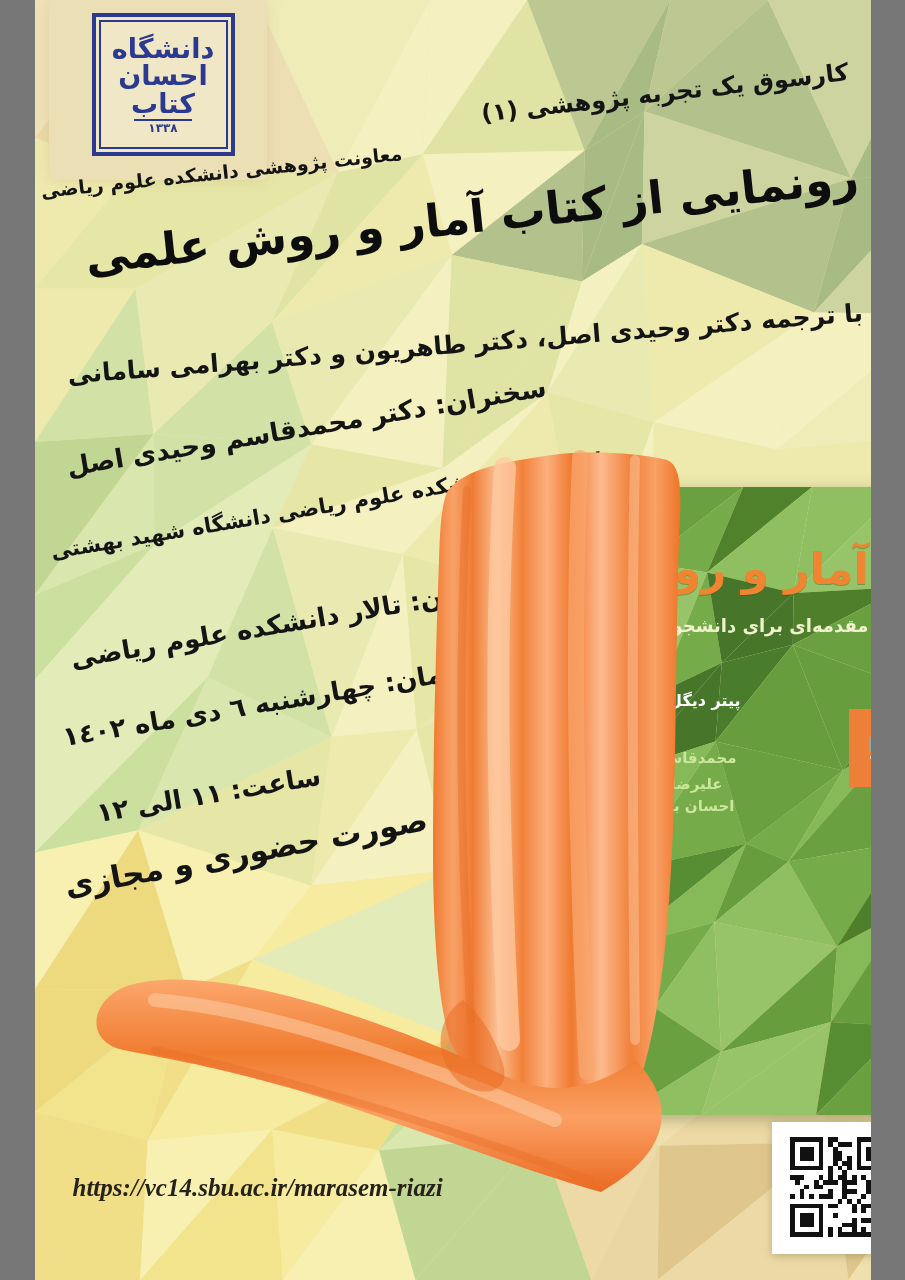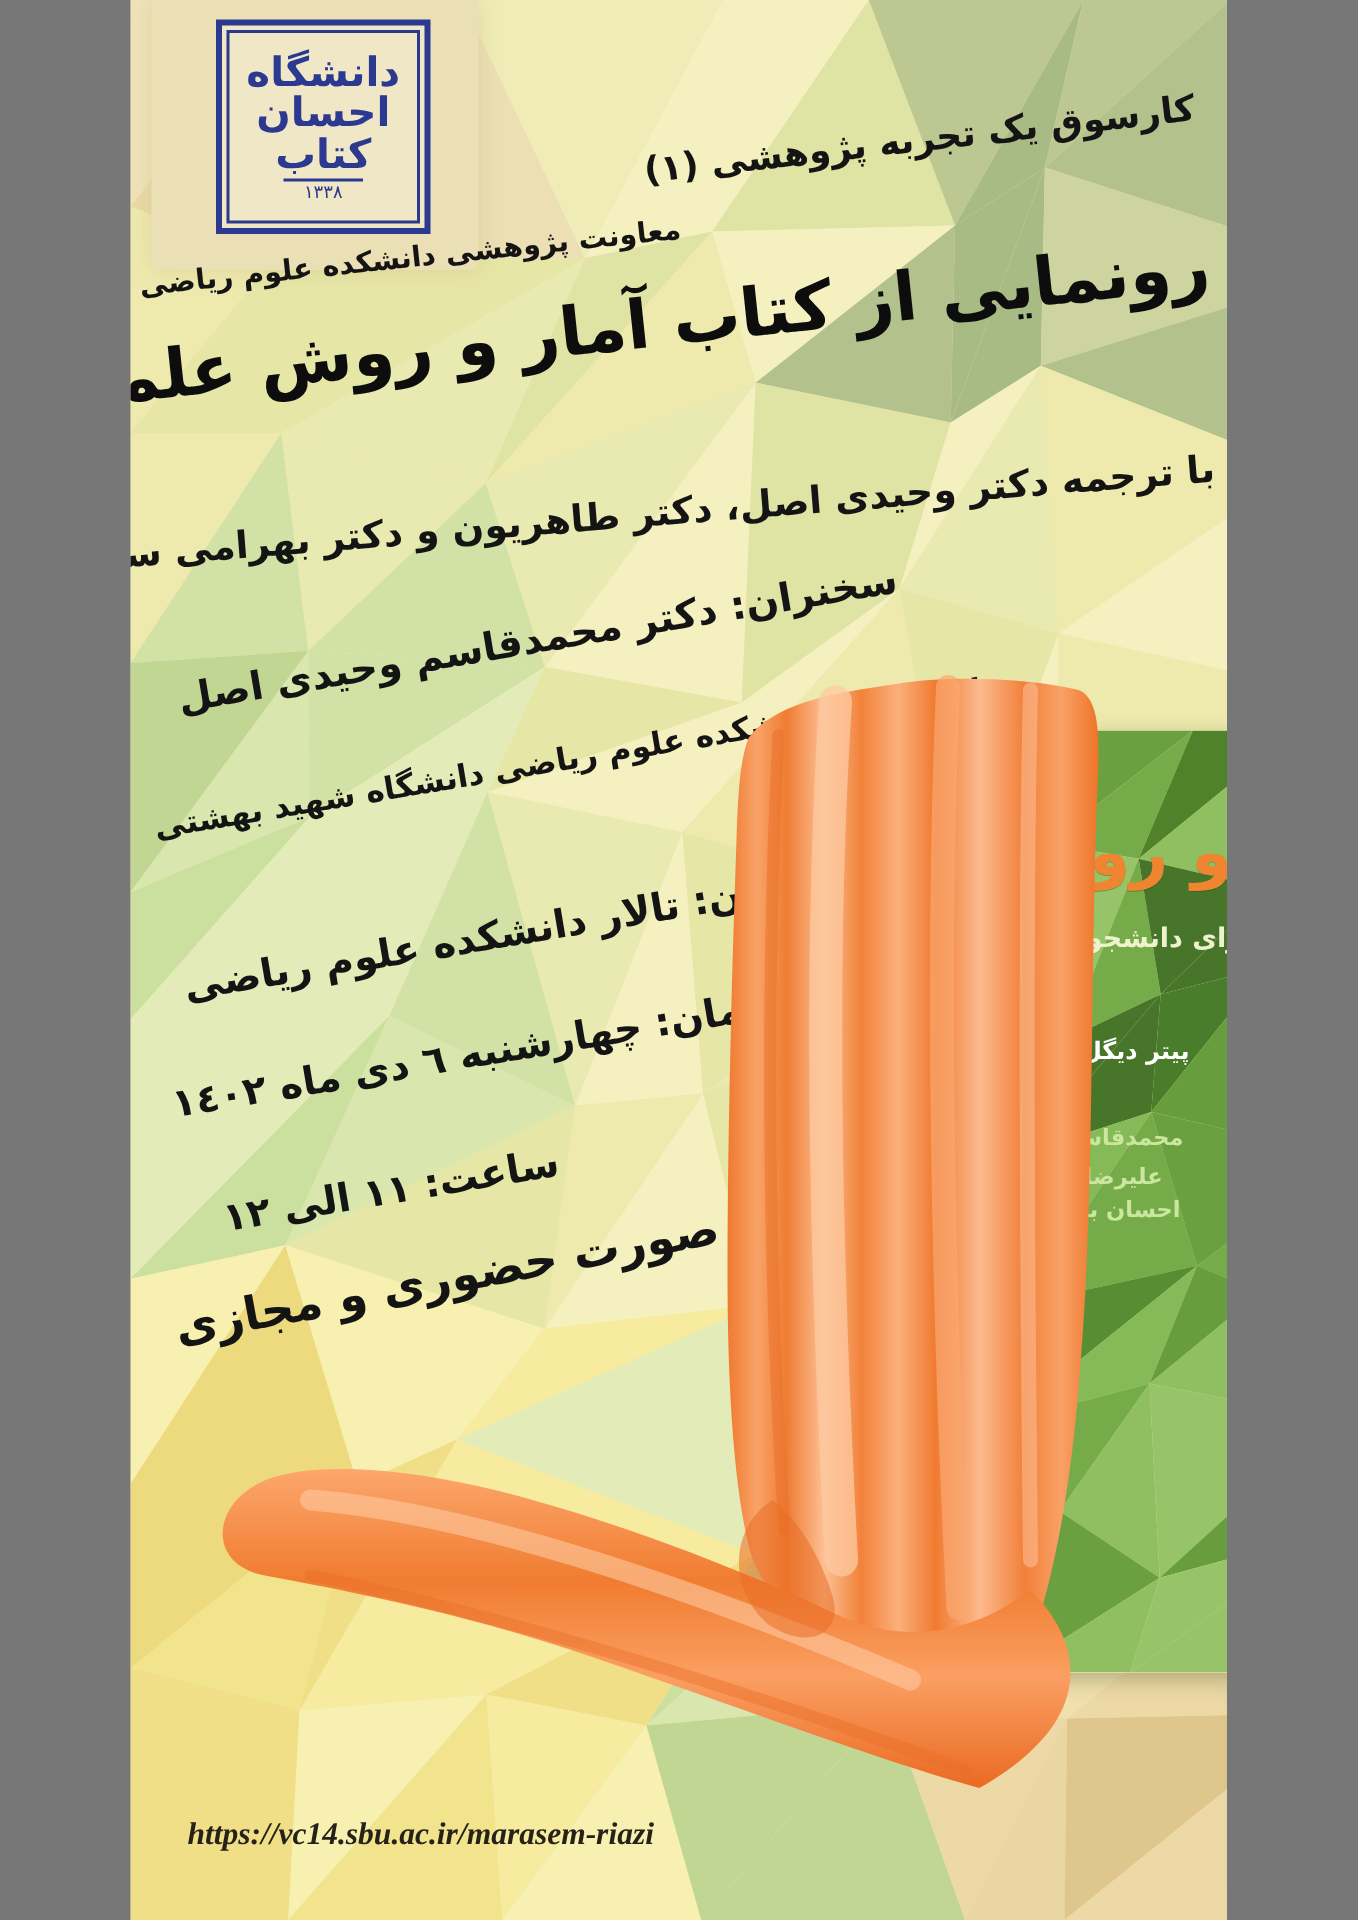--- a/index.html
+++ b/index.html
@@ -1,33 +1,33 @@
 <!DOCTYPE html>
 <html lang="fa"><head>
 <meta charset="utf-8">
 <style>
   html,body{margin:0;padding:0;background:#777;}
   .poster{
-    position:relative;width:731px;height:1280px;overflow:hidden;
+    position:relative;width:836px;height:1280px;overflow:hidden;
     font-family:"DejaVu Sans",sans-serif;background:#efeab2;
     margin:0 auto;
   }
   .poster svg.layer{position:absolute;left:0;top:0;}
   .fa{direction:rtl;unicode-bidi:isolate;color:#141414;white-space:nowrap;}
   .abs{position:absolute;}
 
   
   .logo-patch{left:14px;top:0;width:218px;height:180px;background:#ebdfb6;
     border-radius:0 0 6px 6px;box-shadow:0 0 14px rgba(210,195,140,.55);}
   .logo-box{left:57px;top:13px;width:143px;height:143px;background:#f0e7c6;
     border:4px solid #2b3990;box-sizing:border-box;}
   .logo-box-inner{position:absolute;inset:3px;border:2px solid #2b3990;
     display:flex;flex-direction:column;align-items:center;justify-content:center;line-height:1.02;}
   .logo-line{font-weight:bold;color:#2b3990;font-size:27px;}
-  .logo-year{font-weight:normal;color:#2b3990;font-size:12px;border-top:2px solid #2b3990;padding:1px 14px 0;margin-top:2px;}
+  .logo-year{font-weight:bold;color:#2b3990;font-size:12px;border-top:2px solid #2b3990;padding:1px 14px 0;margin-top:2px;}
   .dept-line{left:6px;top:180px;font-size:19px;font-weight:bold;
     transform:rotate(-6deg);transform-origin:left center;}
 
   
   .series-line{right:22px;top:58px;font-size:24px;font-weight:bold;
     transform:rotate(-6.5deg);transform-origin:right center;}
   .main-title{right:12px;top:150px;font-size:45px;font-weight:800;letter-spacing:-1px;
     transform:rotate(-6deg);transform-origin:right center;color:#0d0d0d;}
   .sub-title{right:8px;top:298px;font-size:25px;font-weight:bold;
     transform:rotate(-4.5deg);transform-origin:right center;}
@@ -64,21 +64,21 @@
   .bk-badge .cap{font-size:6px;color:#ffe9d6;line-height:1;}
 
   
   .qr-box{left:737px;top:1122px;width:136px;height:132px;background:#ffffff;
     display:flex;align-items:flex-start;justify-content:center;padding-top:15px;box-sizing:border-box;
     box-shadow:0 2px 8px rgba(120,110,60,.4);}
   .qr-box svg{display:block;}
   #qr-svg rect{fill:#111;}
 
   
-  .footer-url{left:38px;top:1210px;font-size:21px;font-weight:bold;font-style:italic;
+  .footer-url{left:38px;top:1174px;font-size:25px;font-weight:bold;font-style:italic;
     font-family:"Liberation Serif","DejaVu Serif",serif;color:#26221a;text-decoration:none;}
 </style>
 </head>
 <body>
 
 <div class="poster">
 
   <svg id="bg-mesh" class="layer" width="905" height="1280" viewBox="0 0 905 1280">
       <polygon points="0.0,0.0 107.0,0.0 0.0,137.7" fill="#efe3ba"></polygon>
       <polygon points="107.0,0.0 94.9,174.0 0.0,137.7" fill="#e8d9a8"></polygon>

